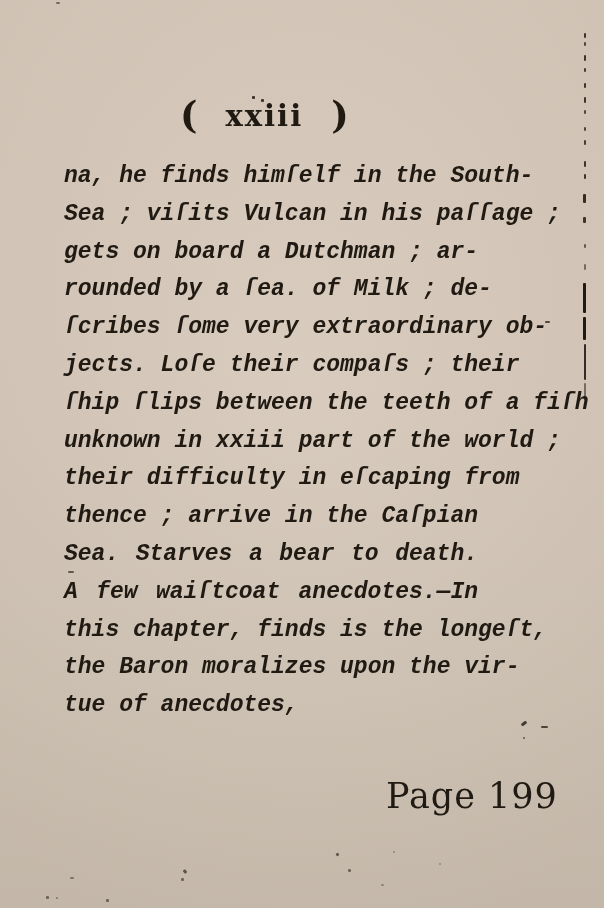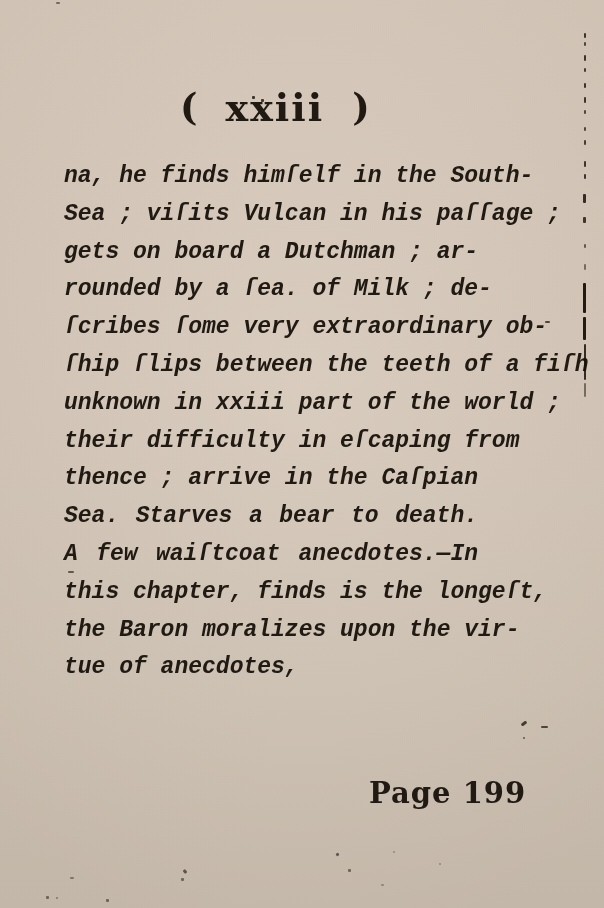--- a/index.html
+++ b/index.html
@@ -14,38 +14,38 @@
   .vignette{
     position:absolute;inset:0;pointer-events:none;
     background:radial-gradient(ellipse 90% 70% at 50% 42%, rgba(255,250,240,0.06) 0%, rgba(70,52,34,0.07) 90%);
   }
   .folio-header{
     position:absolute;top:86px;left:180px;
     display:flex;align-items:center;
     font-weight:700;
   }
   .folio-paren{font-size:37px;line-height:40px;}
-  .folio-num{font-size:38px;line-height:40px;letter-spacing:2px;margin:0 28px;padding-top:2px;}
+  .folio-num{font-size:29px;line-height:40px;letter-spacing:2px;margin:8px 28px;padding-top:2px;}
   .text-block{
     position:absolute;left:64px;top:158px;width:414px;font-family:Liberation Mono, monospace;
   }
   .tline{
     font-style:italic;
     font-weight:700;
     font-size:23px;
     line-height:37.8px;
     height:37.8px;
     text-align:justify;
     text-align-last:justify;
     white-space:nowrap;
   }
   .tline.lastline{text-align-last:left;}
   .page-ref{
-    position:absolute;left:369px;top:776px;
-    font-size:29px;font-weight:700;letter-spacing:1px;
+    position:absolute;left:386px;top:776px;
+    font-size:35px;font-weight:400;letter-spacing:1px;
   }
   .mark{position:absolute;background:#17110b;border-radius:1px;}
 </style>
 </head>
 <body>
 
 <div class="page">
 
   <div class="vignette"></div>
 
@@ -54,20 +54,21 @@
     <span class="folio-num">xxiii</span>
     <span class="folio-paren">)</span>
   </div>
 
   <div class="text-block">
     <div class="tline">na, he finds himſelf in the South-</div>
     <div class="tline">Sea ; viſits Vulcan in his paſſage ;</div>
     <div class="tline">gets on board a Dutchman ; ar-</div>
     <div class="tline">rounded by a ſea. of Milk ; de-</div>
     <div class="tline">ſcribes ſome very extraordinary ob-</div>
+    <div class="tline">jects. Loſe their compaſs ; their</div>
     <div class="tline">ſhip ſlips between the teeth of a fiſh</div>
     <div class="tline">unknown in xxiii part of the world ;</div>
     <div class="tline">their difficulty in eſcaping from</div>
     <div class="tline">thence ; arrive in the Caſpian</div>
     <div class="tline">Sea. Starves a bear to death.</div>
     <div class="tline">A few waiſtcoat anecdotes.—In</div>
     <div class="tline">this chapter, finds is the longeſt,</div>
     <div class="tline">the Baron moralizes upon the vir-</div>
     <div class="tline lastline">tue of anecdotes,</div>
   </div>

